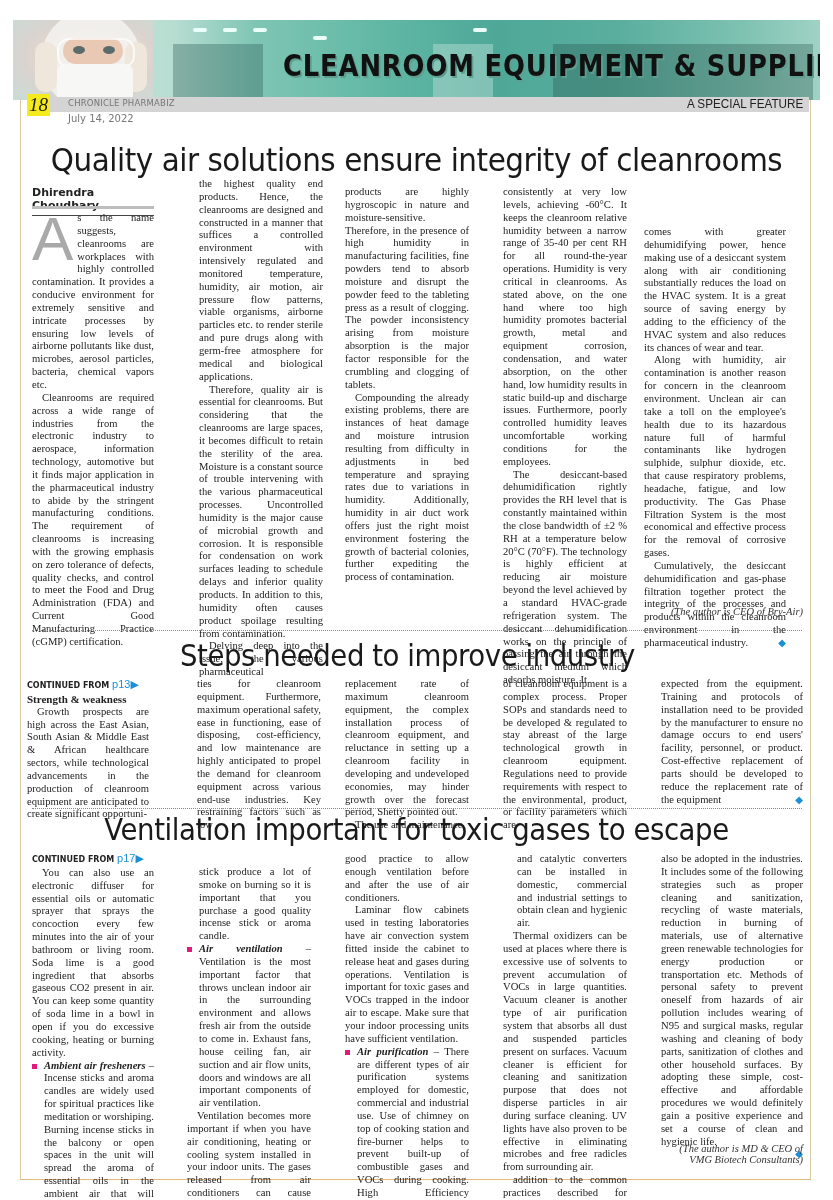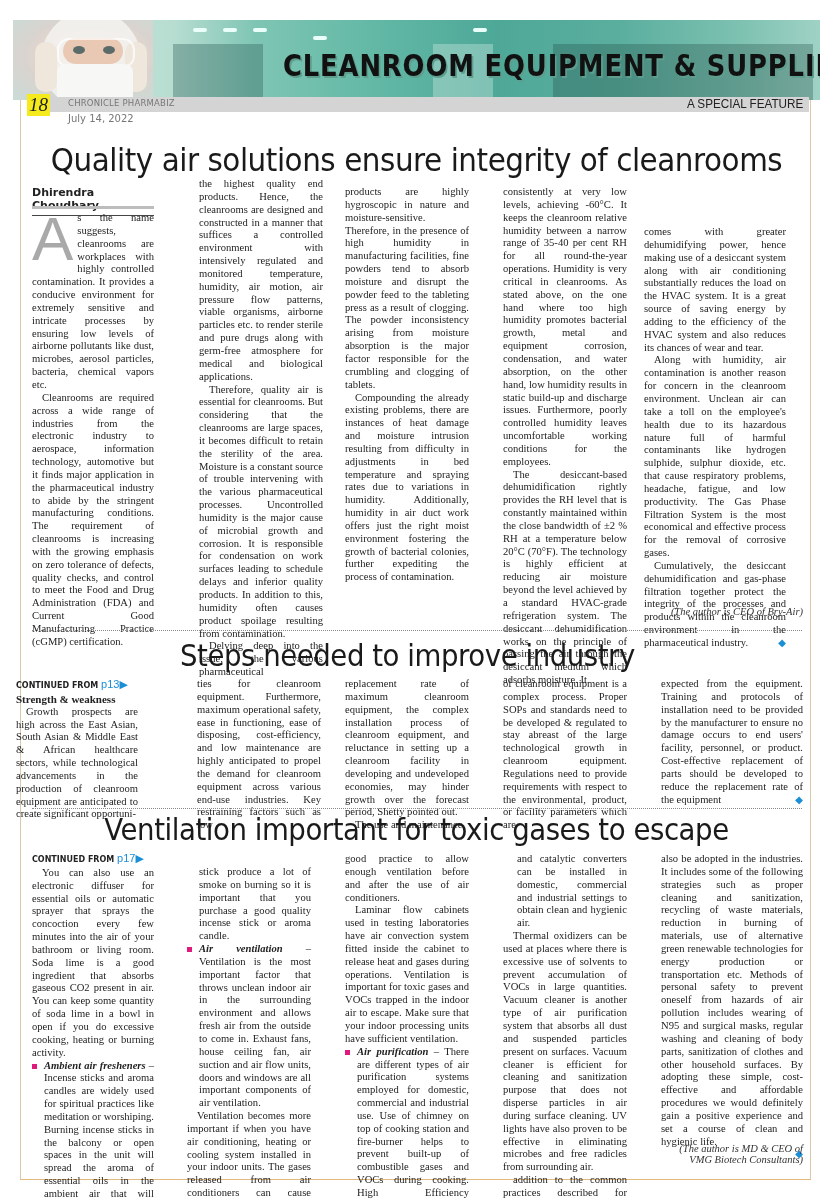--- a/index.html
+++ b/index.html
@@ -102,21 +102,21 @@
 </div>
 <div class="col" style="left:644px;top:186px;width:142px;margin-top:40px;">
   <p class="noindent">comes with greater dehumidifying power, hence making use of a desiccant system along with air conditioning substantially reduces the load on the HVAC system. It is a great source of saving energy by adding to the efficiency of the HVAC system and also reduces its chances of wear and tear.</p>
   <p>Along with humidity, air contamination is another reason for concern in the cleanroom environment. Unclean air can take a toll on the employee's health due to its hazardous nature full of harmful contaminants like hydrogen sulphide, sulphur dioxide, etc. that cause respiratory problems, headache, fatigue, and low productivity. The Gas Phase Filtration System is the most economical and effective process for the removal of corrosive gases.</p>
   <p><span>Cumulatively, the desiccant dehumidification and gas-phase filtration together protect the integrity of the processes and products within the cleanroom environment in the pharmaceutical industry.</span><span class="diamond">◆</span></p>
 </div>
 <div class="credit" style="left:661px;top:606px;width:142px;">(The author is CEO of Bry-Air)</div>
 <div class="dotted" style="top:630px;"></div>
 
 <div class="headline h2">Steps needed to improve industry</div>
-<div class="col" style="left:16px;top:678px;width:122px;">
+<div class="col" style="left:27px;top:678px;width:122px;">
   <div class="contd"><span>CONTINUED FROM</span> <span class="pg">p13</span><span class="pg">▶</span></div>
   <div class="subhead">Strength &amp; weakness</div>
   <p>Growth prospects are high across the East Asian, South Asian &amp; Middle East &amp; African healthcare sectors, while technological advancements in the production of cleanroom equipment are anticipated to create significant opportuni-</p>
 </div>
 <div class="col" style="left:187px;top:678px;width:124px;margin-left:10px;">
   <p class="noindent">ties for cleanroom equipment. Furthermore, maximum operational safety, ease in functioning, ease of disposing, cost-efficiency, and low maintenance are highly anticipated to propel the demand for cleanroom equipment across various end-use industries. Key restraining factors such as low</p>
 </div>
 <div class="col" style="left:345px;top:678px;width:124px;">
   <p class="noindent">replacement rate of maximum cleanroom equipment, the complex installation process of cleanroom equipment, and reluctance in setting up a cleanroom facility in developing and undeveloped economies, may hinder growth over the forecast period, Shetty pointed out.</p>
   <p>The use and maintenance</p>

